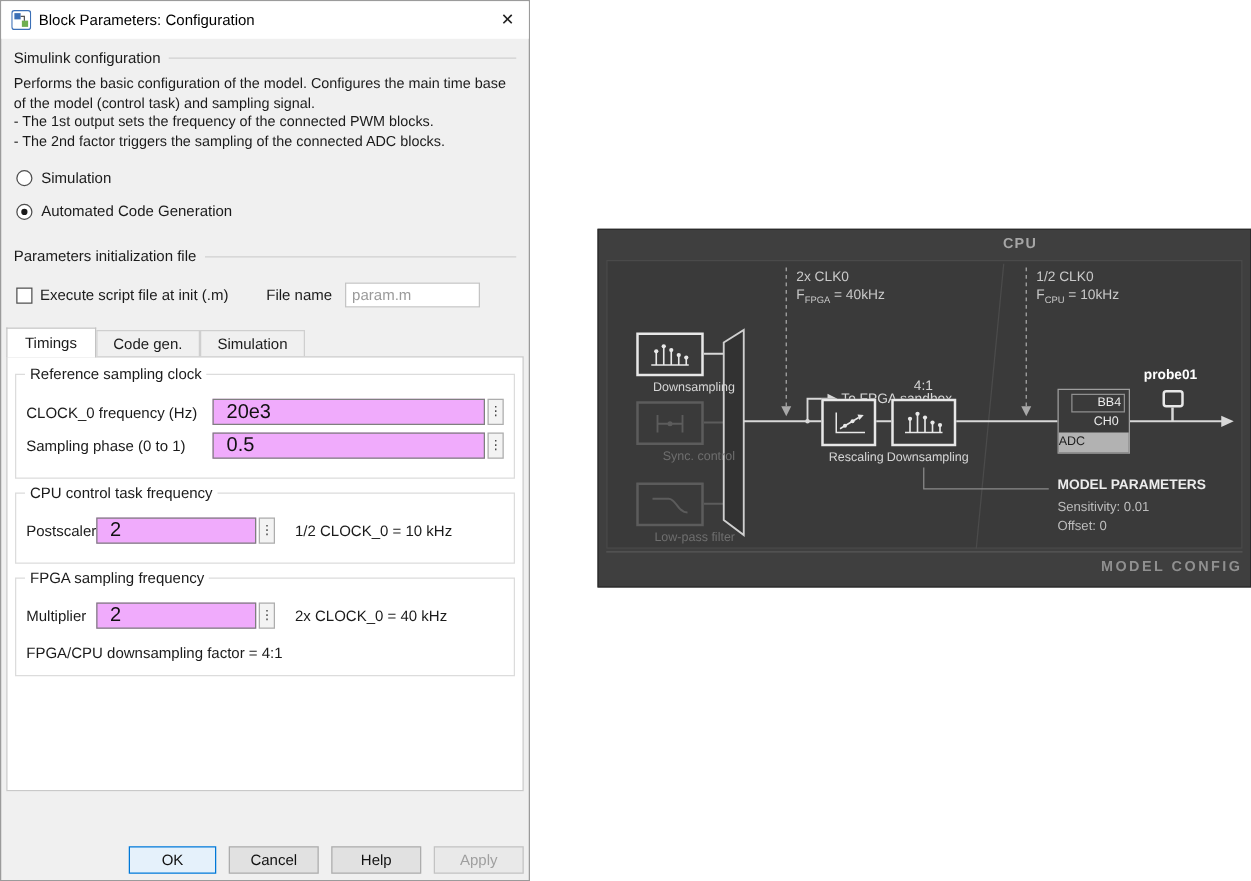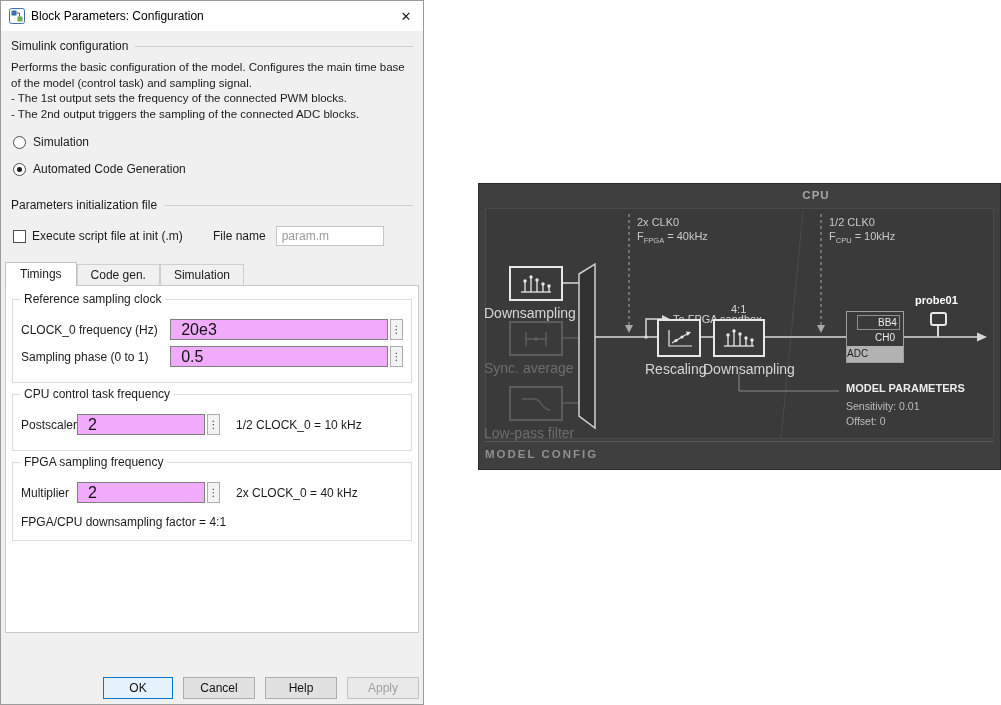--- a/index.html
+++ b/index.html
@@ -66,29 +66,29 @@
   .btn.disabled { color:#9f9f9f; background:#e9e9e9; border-color:#c3c3c3; }
 
   
   .diagram { position:absolute; left:478px; top:183px; width:523px; height:287px;
     background:#3f3f3f; border:1px solid #2b2b2b; color:#c9c9c9; font-size:11px; }
   .cpu-label { position:absolute; top:5px; left:307px; width:60px; text-align:center;
     color:#a6a6a6; font-weight:600; letter-spacing:1px; font-size:11.5px; }
   .inner-frame { position:absolute; left:6px; top:24px; right:6px; bottom:30px;
     border:1px solid #4a4a4a; background:#3a3a3a; }
   .diag-footer { position:absolute; left:6px; right:6px; bottom:3px; height:25px;
-    border-top:1px solid #585858; text-align:left; line-height:25px;
+    border-top:1px solid #585858; text-align:right; line-height:25px;
     color:#909090; font-weight:600; letter-spacing:2px; font-size:11.5px; }
 
   .overlay { position:absolute; left:0; top:0; width:523px; height:287px; }
 
   .blk { position:absolute; background:#3a3a3a; border:2px solid #e8e8e8; color:#e8e8e8;
     display:flex; align-items:center; justify-content:center; z-index:4; }
   .blk.dim { border-color:#5c5c5c; color:#5c5c5c; }
-  .blk-label { position:absolute; text-align:left; font-size:14px; color:#d6d6d6; z-index:4; }
+  .blk-label { position:absolute; text-align:right; font-size:10px; color:#d6d6d6; z-index:4; }
   .blk-label.dim { color:#6e6e6e; }
 
   .clk { position:absolute; font-size:11px; color:#c9c9c9; line-height:14px; z-index:4; }
   .clk sub { font-size:7.5px; }
   .small-lbl { position:absolute; font-size:11px; color:#d6d6d6; z-index:4; }
   .probe-lbl { position:absolute; left:436px; top:110px; width:64px; font-size:11px;
     font-weight:bold; color:#ffffff; z-index:4; }
   .probe-icon { position:absolute; left:451px; top:128px; width:17px; height:14px;
     border:2px solid #e8e8e8; border-radius:3px; background:#3a3a3a; z-index:5; }
 
@@ -119,21 +119,21 @@
     <span class="close-btn">✕</span>
   </div>
 
   <div class="sec-head">
     <span class="txt">Simulink configuration</span>
     <span class="hline"></span>
   </div>
   <div class="desc">
     <div>Performs the basic configuration of the model. Configures the main time base of the model (control task) and sampling signal.</div>
     <div>- The 1st output sets the frequency of the connected PWM blocks.</div>
-    <div>- The 2nd output triggers the sampling of the connected ADC blocks.</div>
+    <div>- The 2nd factor triggers the sampling of the connected ADC blocks.</div>
   </div>
 
   <div class="radio-row">
     <span class="radio"></span>
     <span class="radio-label">Simulation</span>
   </div>
   <div class="radio-row">
     <span class="radio sel"></span>
     <span class="radio-label">Automated Code Generation</span>
   </div>
@@ -254,21 +254,21 @@
   <div class="blk-label" style="left:5px; top:121px; width:104px;">Downsampling</div>
 
   <div class="blk dim" style="left:30px; top:137px; width:54px; height:35px;">
     <svg width="34" height="22" viewBox="0 0 34 22">
       <line x1="7" y1="4" x2="7" y2="18" stroke="currentColor" stroke-width="1.5"></line>
       <line x1="27" y1="4" x2="27" y2="18" stroke="currentColor" stroke-width="1.5"></line>
       <line x1="7" y1="11" x2="27" y2="11" stroke="currentColor" stroke-width="1.5"></line>
       <circle cx="17" cy="11" r="2" fill="currentColor"></circle>
     </svg>
   </div>
-  <div class="blk-label dim" style="left:5px; top:176px; width:104px;">Sync. average</div>
+  <div class="blk-label dim" style="left:5px; top:176px; width:104px;">Sync. control</div>
 
   <div class="blk dim" style="left:30px; top:202px; width:54px; height:35px;">
     <svg width="34" height="22" viewBox="0 0 34 22">
       <path d="M3,6 H16 C22,6 23,17 31,17" fill="none" stroke="currentColor" stroke-width="1.5"></path>
     </svg>
   </div>
   <div class="blk-label dim" style="left:5px; top:241px; width:104px;">Low-pass filter</div>
 
   <div class="clk" style="left:158px; top:31px;">
     <div>2x CLK0</div>

